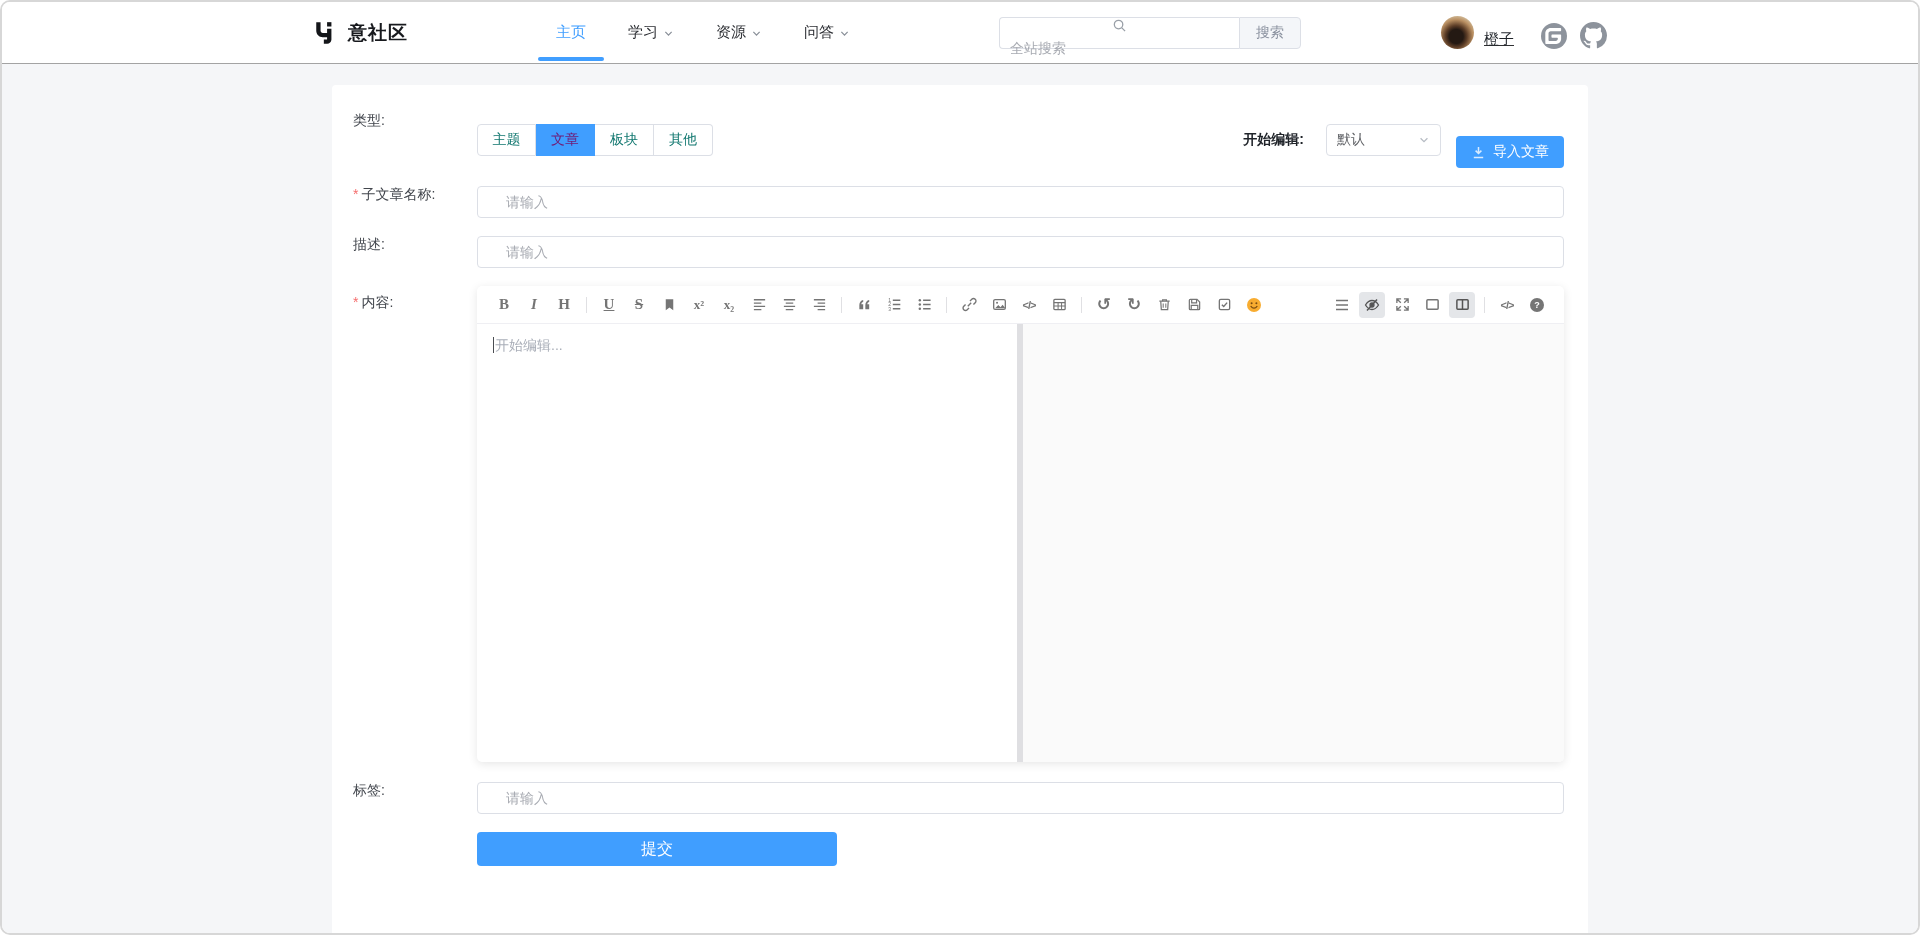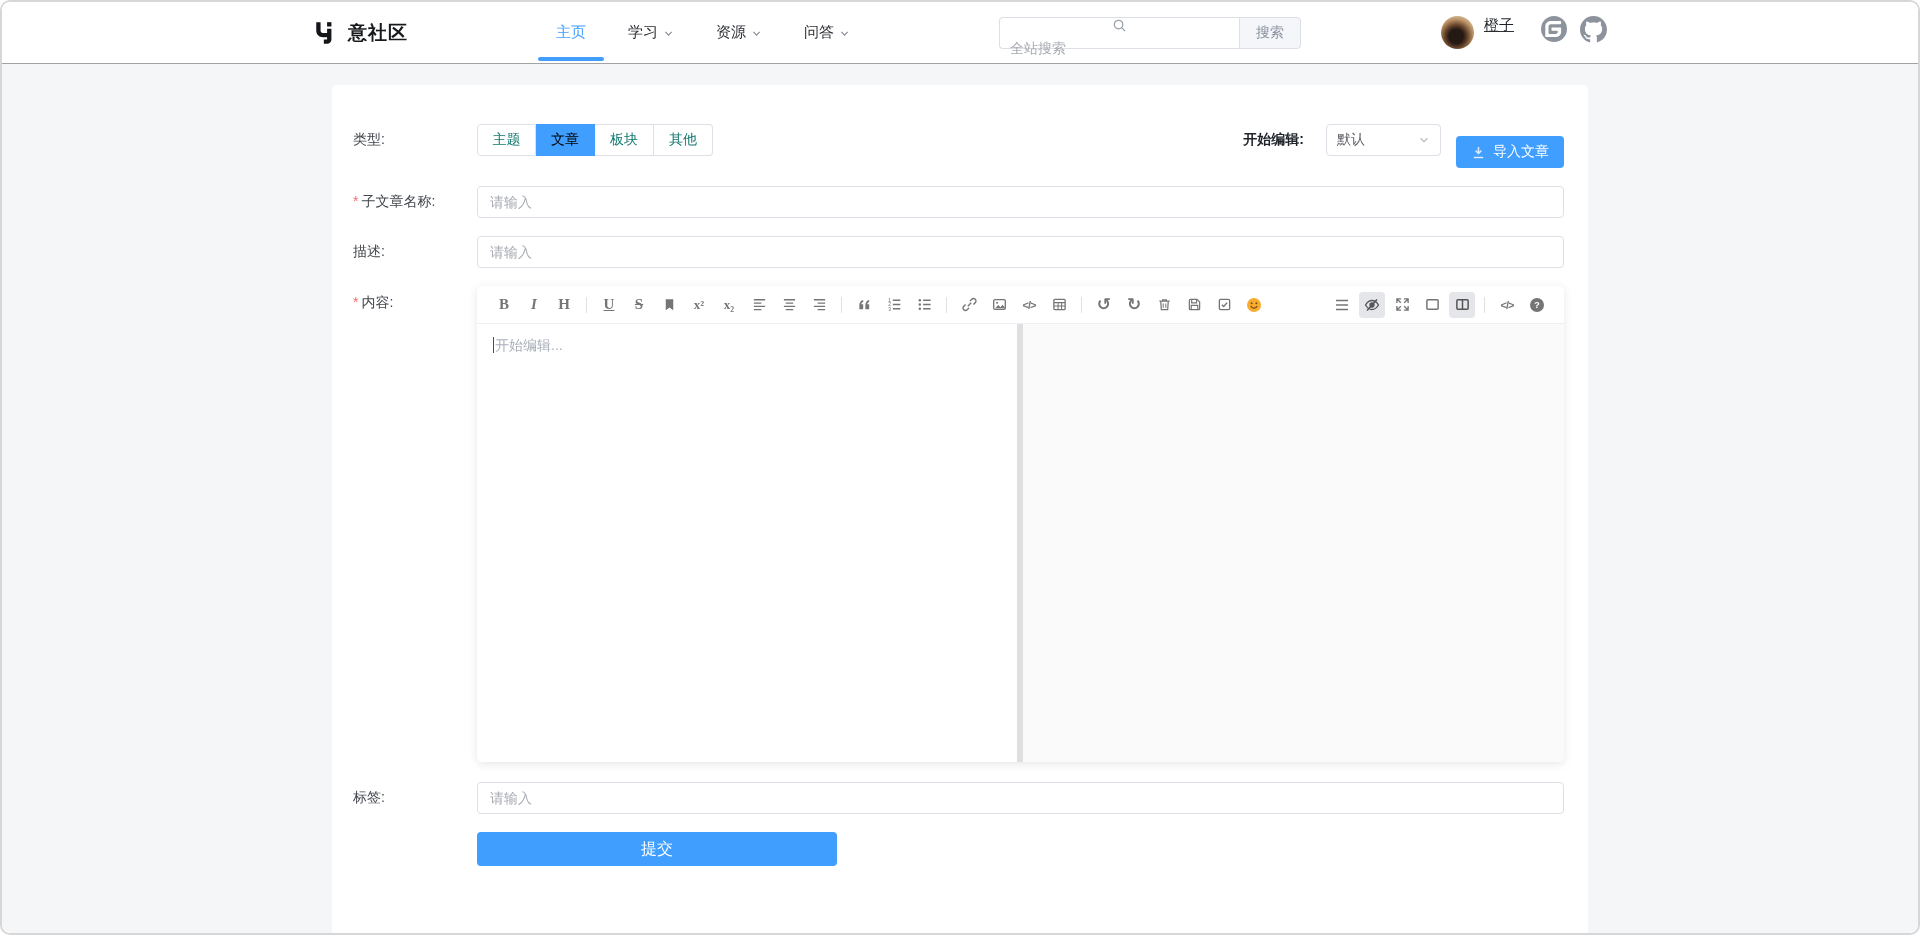--- a/index.html
+++ b/index.html
@@ -17,43 +17,43 @@
   .main-nav { display:flex; align-items:center; gap:42px; margin-left:148px; }
   .nav-item { display:flex; align-items:center; gap:5px; font-size:15px; color:#2c2e33; cursor:pointer; position:relative; height:62px; }
   .nav-item .chev { color:#8a9099; margin-top:2px; }
   .nav-item.active { color:#409eff; }
   .nav-item.active::after { content:""; position:absolute; left:-18px; right:-18px; bottom:3px; height:4px; background:#409eff; border-radius:2px; }
   .search-wrap { display:flex; margin-left:auto; margin-right:140px; height:32px; }
   .search-box { display:flex; align-items:center; width:240px; border:1px solid #dcdfe6; border-right:none; border-radius:4px 0 0 4px; padding:0 10px; gap:7px; color:#9aa0a8;flex-direction:column; }
   .search-box input { border:none; outline:none; width:100%; font-size:14px; color:#303133; background:transparent; font-family:inherit; }
   .search-box input::placeholder { color:#a8abb2; }
   .search-btn { width:62px; border:1px solid #dcdfe6; background:#f4f6f9; color:#8a919f; font-size:14px; border-radius:0 4px 4px 0; cursor:pointer; font-family:inherit; }
-  .user-area { display:flex; align-items:flex-start;text-decoration:underline; }
+  .user-area { display:flex; align-items:flex-end;text-decoration:underline; }
   .avatar { width:33px; height:33px; border-radius:50%; cursor:pointer;
     background:radial-gradient(circle at 46% 62%, #241913 0 26%, #5c3d27 40%, #b98f62 62%, #cdb490 75%, #a4382b 100%); }
   .user-name { font-size:15px; color:#1f2329; margin:0 14px 0 10px; cursor:pointer; }
   .ext-icon { cursor:pointer; margin-left:13px; display:flex; }
   
   .main { height:871px; background:#f5f6f8; overflow:hidden; }
   .card { width:1256px; margin:21px auto 0; background:#fff; border-radius:4px; min-height:842px; padding:27px 24px 60px 21px; }
-  .frow { display:flex; align-items:center; margin-bottom:18px; }
+  .frow { display:flex; margin-bottom:18px; }
   .frow.top { align-items:flex-start; }
   .flabel { width:124px; flex:0 0 124px; font-size:14px; color:#42464d; padding-top:0; }
   .frow.top .flabel { padding-top:8px; }
   .req { color:#f56c6c; margin-right:3px; }
   .ctrl { flex:1; min-width:0; }
-  .text-input { width:100%; height:32px; border:1px solid #dcdfe6; border-radius:4px; padding:0 12px; font-size:14px; color:#701a75; outline:none; font-family:inherit; }
+  .text-input { width:100%; height:32px; border:1px solid #dcdfe6; border-radius:4px; padding:0 28px; font-size:14px; color:#701a75; outline:none; font-family:inherit; }
   .text-input::placeholder { color:#a8abb2; }
   
   .type-row { display:flex; align-items:center; flex:1; }
   .segmented { display:flex; }
   .seg-btn { min-width:59px; height:32px; padding:0 14px; background:#fff; border:1px solid #dcdfe6; border-left:none; color:#0f766e; font-size:14px; cursor:pointer; font-family:inherit; }
   .seg-btn:first-child { border-left:1px solid #dcdfe6; border-radius:4px 0 0 4px; }
   .seg-btn:last-child { border-radius:0 4px 4px 0; }
-  .seg-btn.active { background:#409eff; border-color:#409eff; color:#000000; }
+  .seg-btn.active { background:#409eff; border-color:#409eff; color:#701a75; }
   .type-right { margin-left:auto; display:flex; align-items:center; }
   .upload-label { font-size:14px; font-weight:bold; color:#1f2329; margin-right:22px; }
   .select { width:115px; height:32px; border:1px solid #dcdfe6; border-radius:4px; display:flex; align-items:center; justify-content:space-between; padding:0 10px; cursor:pointer; background:#fff; }
   .select .sel-val { font-size:14px; color:#606266; }
   .select .chev { color:#b7bcc4; display:flex; }
   .import-btn { margin-left:15px; height:32px; padding:0 15px; background:#409eff; border:none; border-radius:4px; color:#fff; font-size:14px; display:flex; align-items:center; gap:7px; cursor:pointer; font-family:inherit;margin-top:24px; }
   
   .editor { flex:1; min-width:0; background:#fff; border-radius:5px; box-shadow:0 2px 10px rgba(0,0,0,.10); overflow:hidden; }
   .ed-toolbar { height:38px; display:flex; align-items:center; padding:0 12px; border-bottom:1px solid #efeff3; }
   .tbtn { width:26px; height:26px; display:flex; align-items:center; justify-content:center; color:#757575; cursor:pointer; border-radius:4px; flex:0 0 auto; margin:0 2px; }

